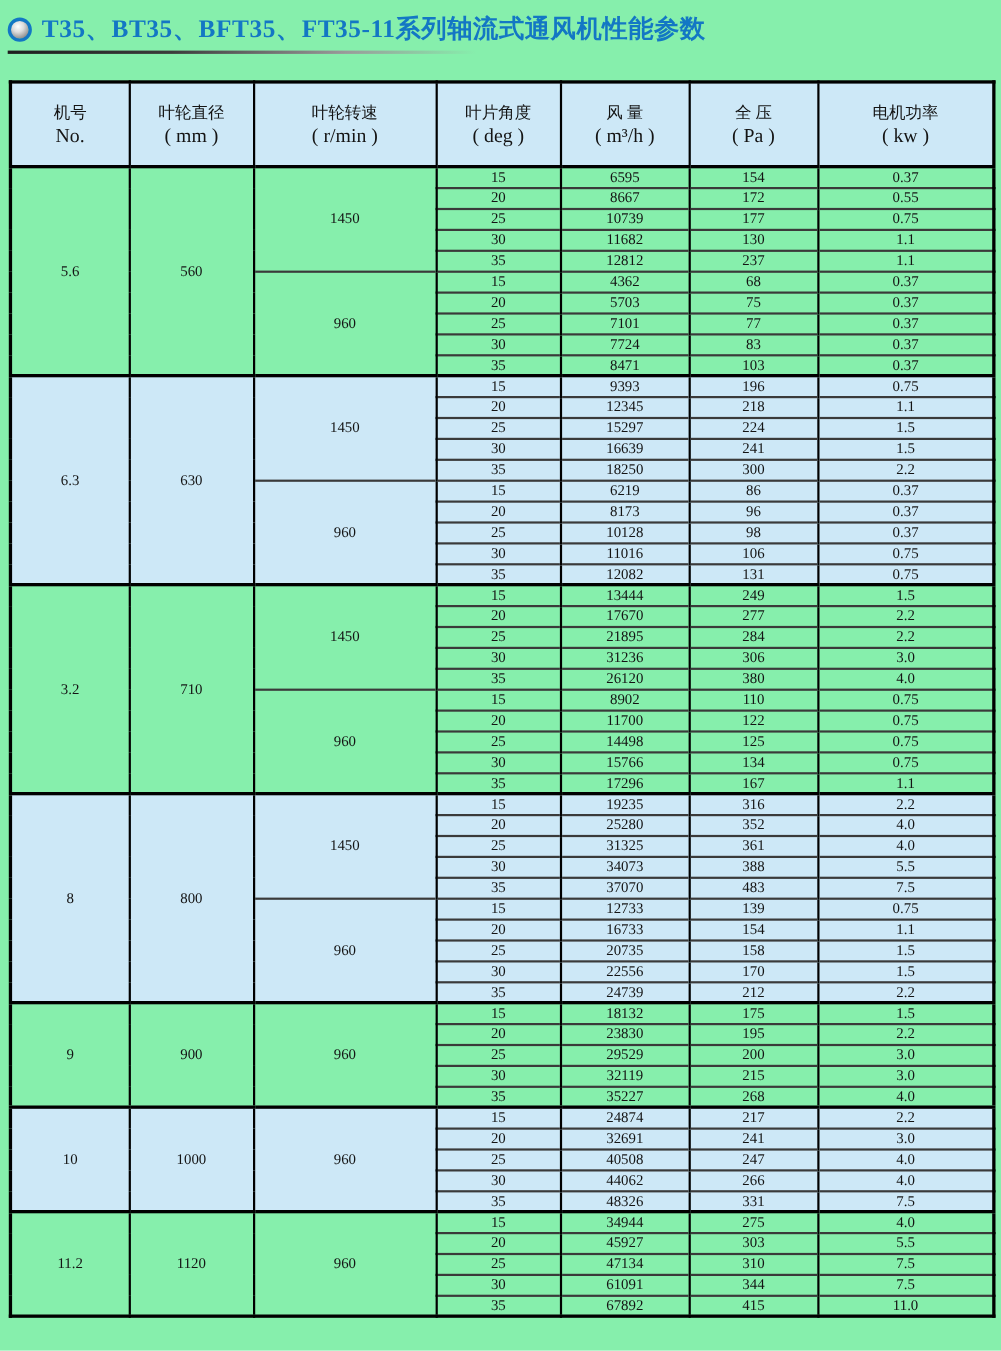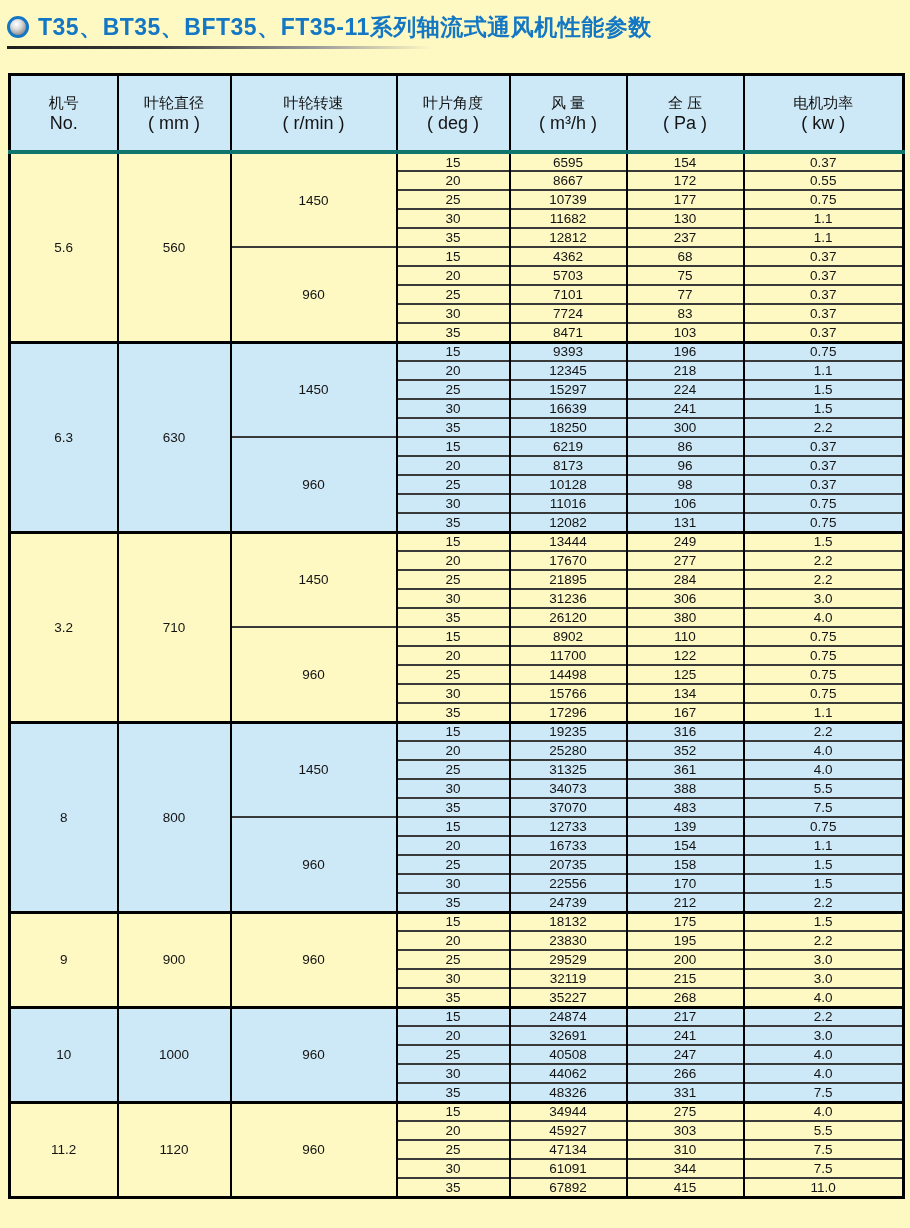--- a/index.html
+++ b/index.html
@@ -7,21 +7,22 @@
     padding: 0;
     background: #ffffff;
     width: 910px;
     font-family: "Liberation Sans", "DejaVu Sans", sans-serif;
   }
   .page {
     position: relative;
     width: 910px;
     height: 1228px;
     overflow: hidden;
-    background: #fef9c3;
+    background: #86efac;
+    font-family: Liberation Serif, serif;
   }
   .title-bar {
     display: flex;
     align-items: center;
     gap: 9px;
     margin: 14px 0 0 7px;
   }
   .bullet {
     flex: 0 0 auto;
     width: 16px;
@@ -60,21 +61,21 @@
     vertical-align: middle;
     padding: 0;
     color: #141414;
   }
   table.perf th {
     height: 74px;
     background: #cde8f7;
     font-weight: normal;
     font-size: 15px;
     line-height: 20px;
-    border-bottom: 4px solid #0f766e;
+    border-bottom: 1px solid #0f766e;
   }
   table.perf th .sub { font-size: 18px; }
   table.perf tbody tr { height: 19px; }
   table.perf td { font-size: 13.5px; }
   td.val-cell   { border-top: 2px solid #3a3a3a; }
   td.speed-cell { border-top: 2px solid #3a3a3a; }
   tr.section-start > td { border-top: 3px solid #000 !important; }
   td.shaded { background: #cde8f7; }
 </style>
 </head>

